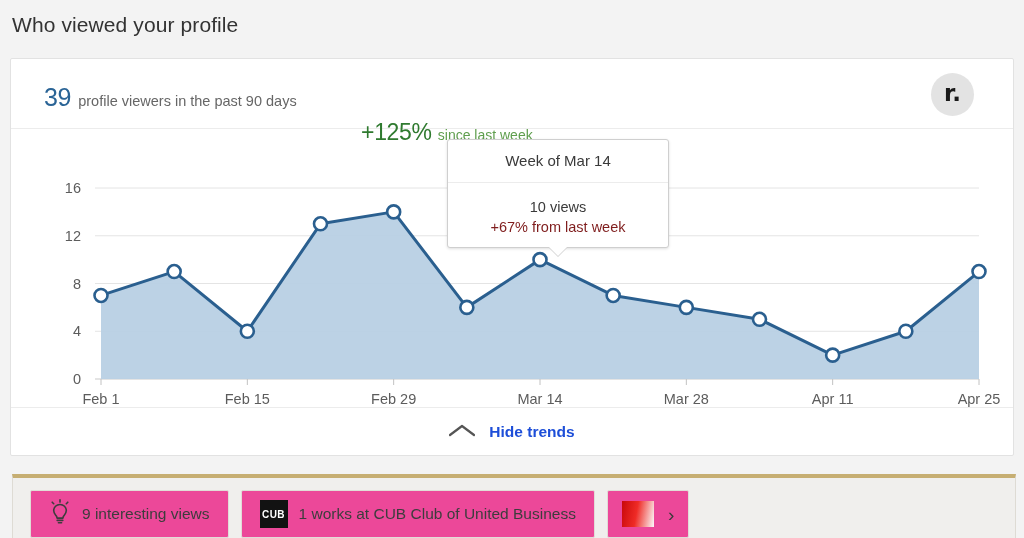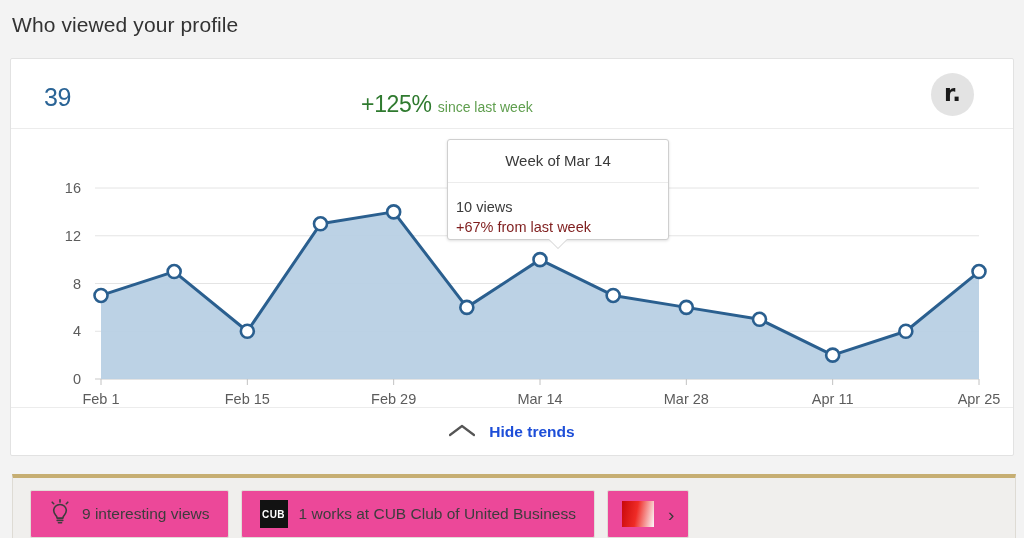--- a/index.html
+++ b/index.html
@@ -62,21 +62,21 @@
   }
   #viewer-count-label {
     font-size: 14.5px;
     color: #666666;
     margin-left: 7px;
   }
 
   #delta-block {
     position: absolute;
     left: 350px;
-    top: 8px;
+    top: 36px;
     display: flex;
     align-items: baseline;
     white-space: nowrap;
     justify-content: space-between;
   }
   #delta-value {
     font-size: 23px;
     color: #2f7a2f;
     font-weight: 400;
     letter-spacing: -0.3px;
@@ -133,21 +133,22 @@
     z-index: 5;
   }
   #tooltip-header {
     text-align: center;
     font-size: 15px;
     color: #3a3a3a;
     padding: 12px 8px 13px;
     border-bottom: 1px solid #ececec;
   }
   #tooltip-body {
-    padding: 16px 8px 4px;
+    text-align: center;
+    padding: 16px 8px 12px;
   }
   #tooltip-views {
     font-size: 14.5px;
     color: #3a3a3a;
   }
   #tooltip-delta {
     font-size: 14.5px;
     color: #7f1d1d;
     margin-top: 4px;
   }
@@ -255,20 +256,21 @@
 <body>
 
 <div id="page-title">Who viewed your profile</div>
 
 <div id="trends-card">
 
   <div id="summary-row">
 
     <div id="viewer-count-block">
       <span id="viewer-count">39</span>
+      <span id="viewer-count-label">profile viewers in the past 90 days</span>
     </div>
 
     <div id="delta-block">
       <span id="delta-value">+125%</span>
       <span id="delta-label">since last week</span>
     </div>
 
     <div id="avatar">
       <span id="avatar-mark">r.</span>
     </div>

